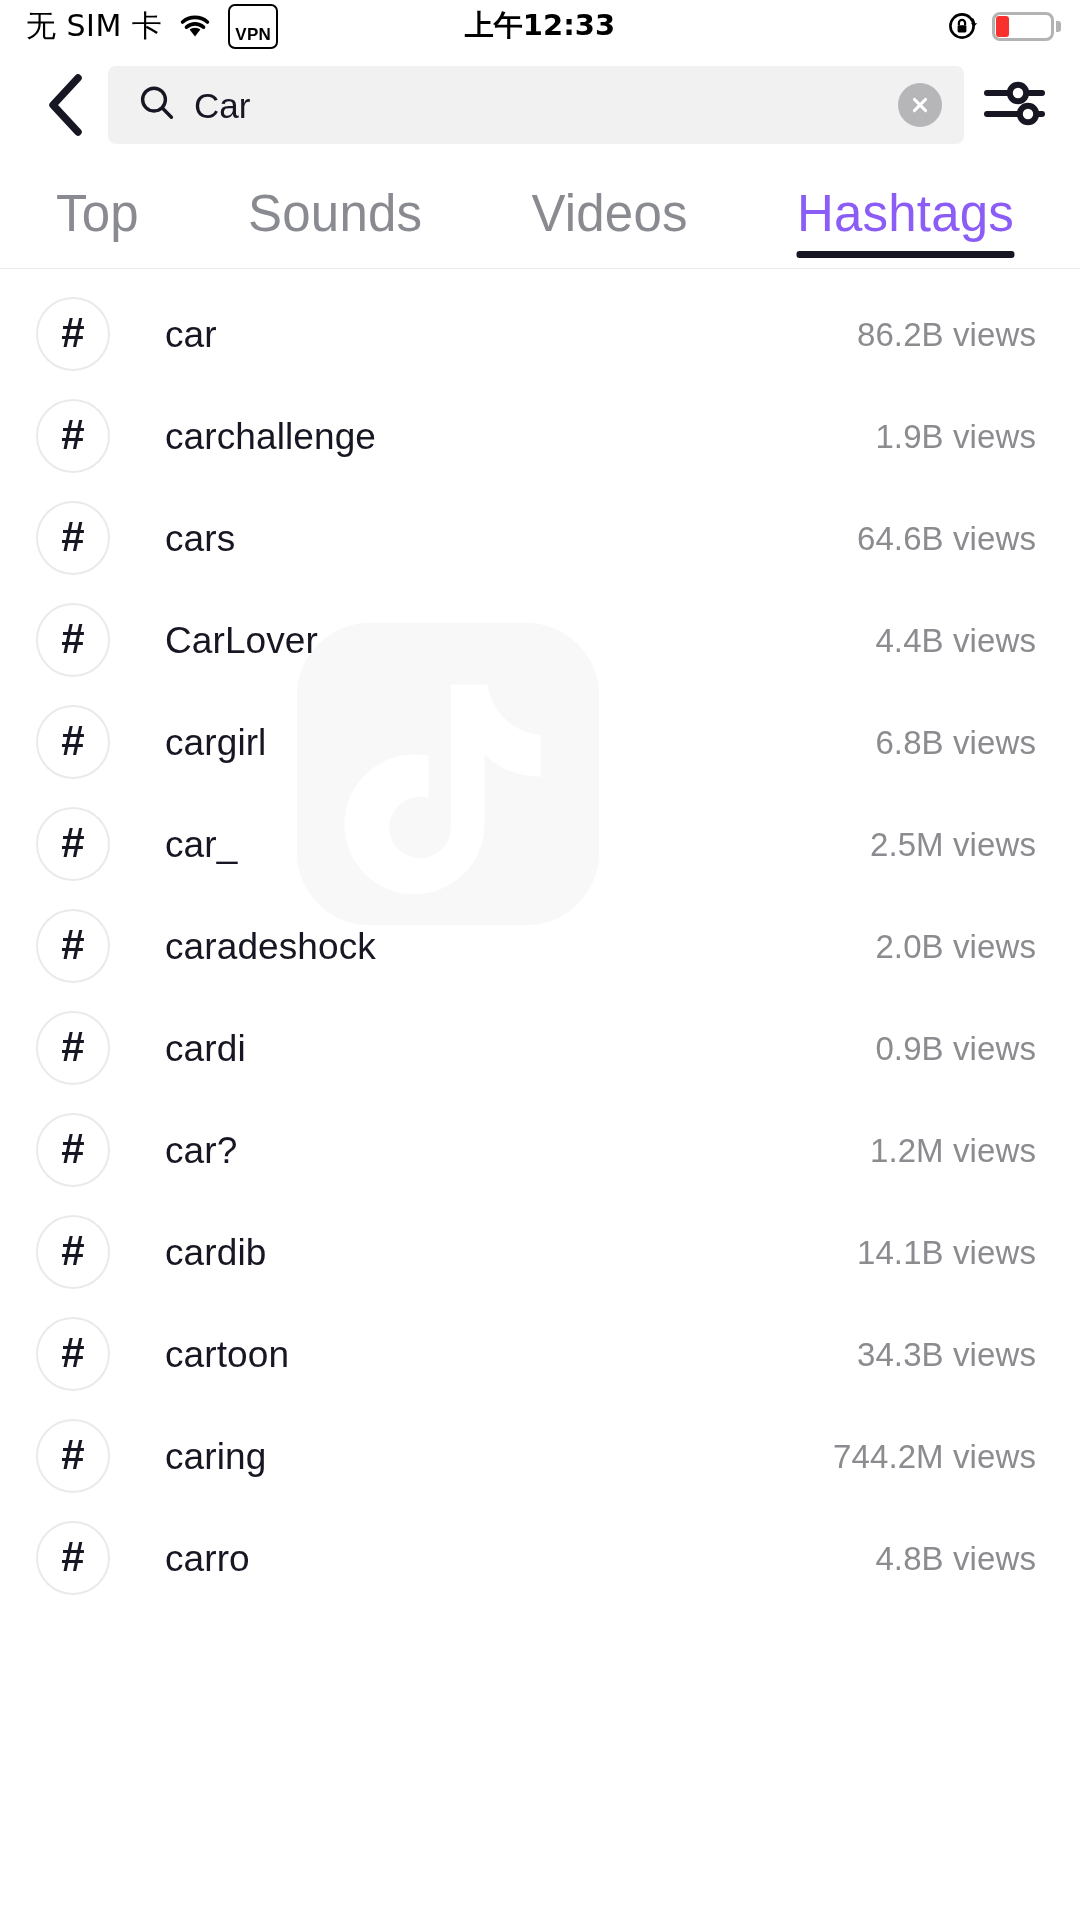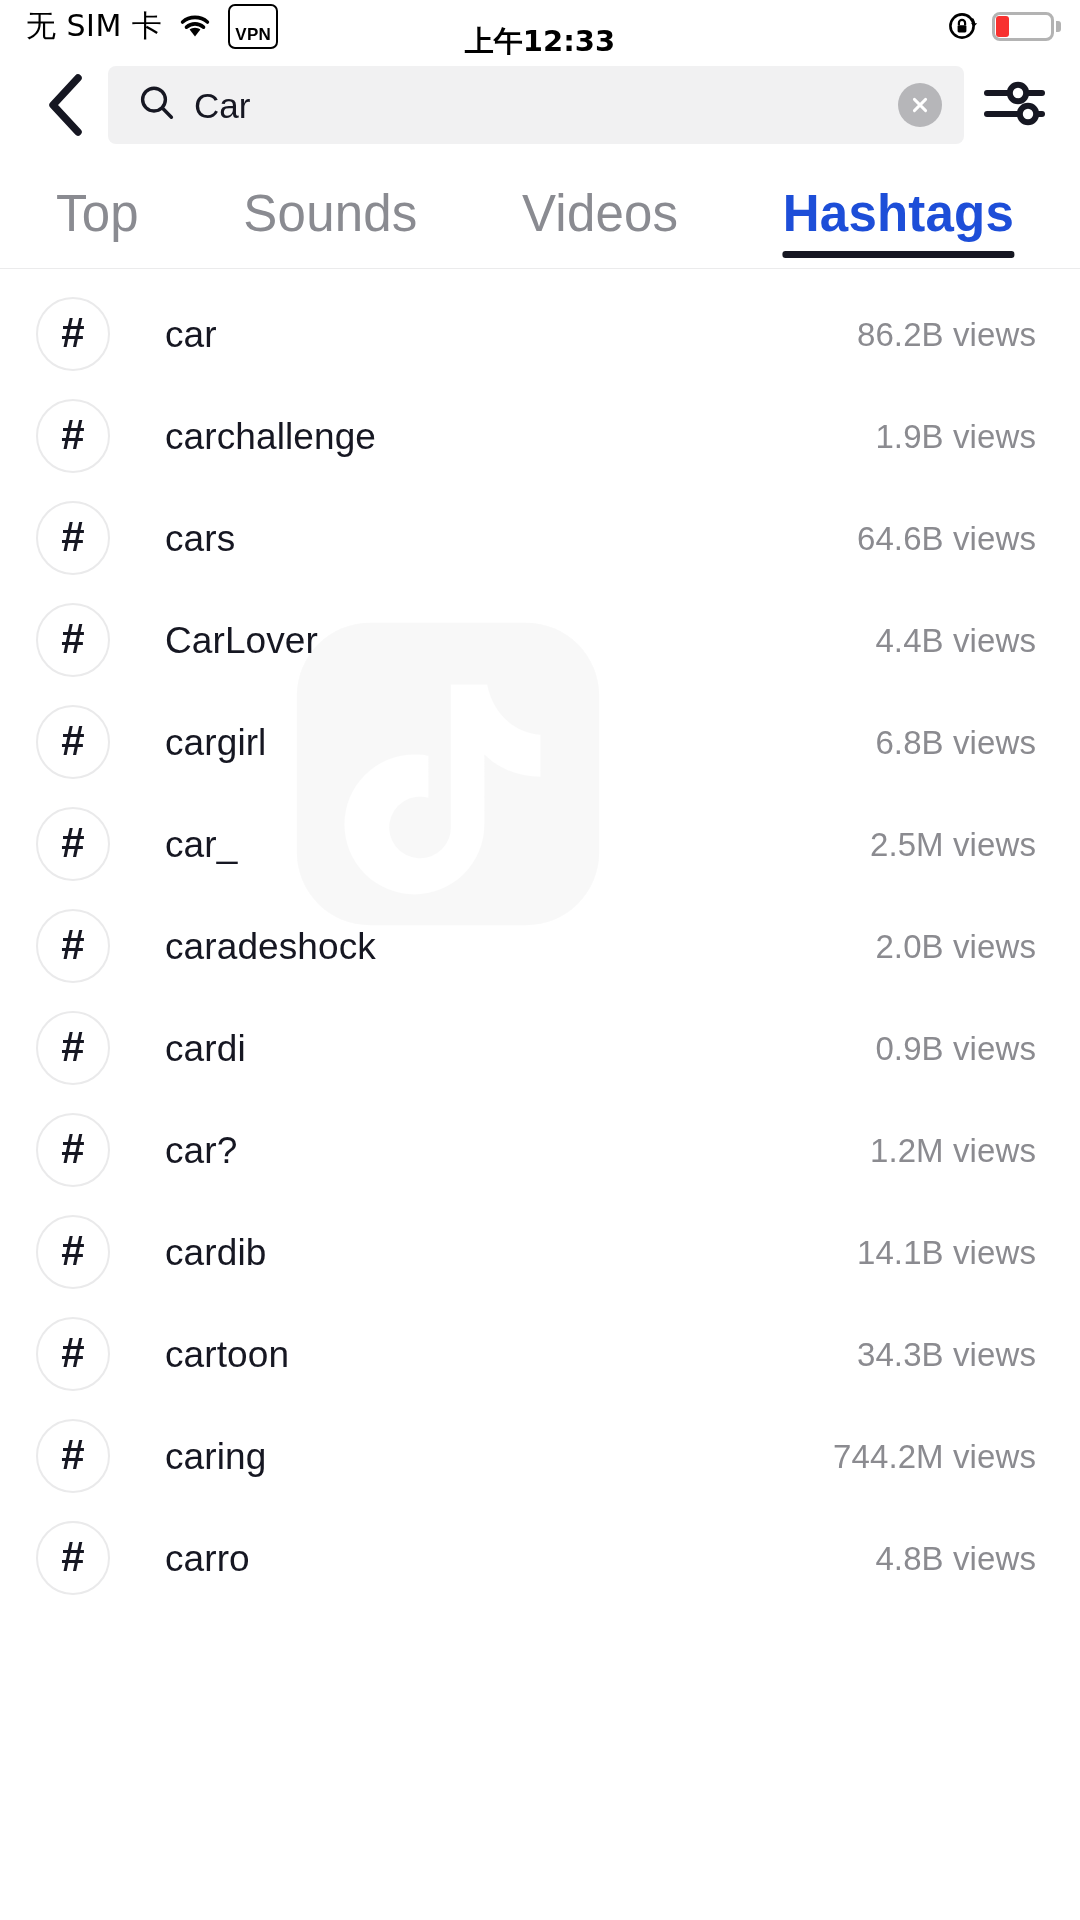--- a/index.html
+++ b/index.html
@@ -24,21 +24,21 @@
     white-space:nowrap; line-height:1;
   }
   .wifi-ico { width:34px; height:26px; display:block; }
   .vpn-badge {
     border:2.4px solid #000; border-radius:7px;
     font-size:17px; font-weight:700; line-height:1;
     padding:20px 5px 4px; letter-spacing:.2px;
     font-family:"Liberation Sans", sans-serif;
   }
   .sb-time {
-    position:absolute; left:0; right:0; top:16px; height:52px;
+    position:absolute; left:0; right:0; top:0; height:52px;
     display:flex; align-items:center; justify-content:center;
     font-size:29px; font-weight:700; color:#000; letter-spacing:0;
     font-family:"DejaVu Sans", sans-serif;
   }
   .sb-right {
     margin-left:auto; display:flex; align-items:center; gap:13px;
     position:relative; z-index:2;
   }
   .rot-lock { width:32px; height:32px; display:block; }
   .battery { position:relative; width:62px; height:29px; }
@@ -88,21 +88,21 @@
   .tabs {
     position:relative; height:110px;
     display:flex; align-items:center; justify-content:space-between;
     padding:0 66px 0 56px;
   }
   .tab {
     font-size:51px; color:#8a8b91; letter-spacing:.2px;
     position:relative; height:110px; display:flex; align-items:center;
     white-space:nowrap;
   }
-  .tab.active { color:#1d4ed8; font-weight:700; }
+  .tab.active { color:#8b5cf6; font-weight:400; }
   .tab.active::after {
     content:""; position:absolute; left:50%; transform:translateX(-50%);
     bottom:10px; width:100%; min-width:196px; height:7px;
     background:#161722; border-radius:3px;
   }
   .tabs-divider {
     height:1px; width:100%; background:#ebebec;
   }
 
   

